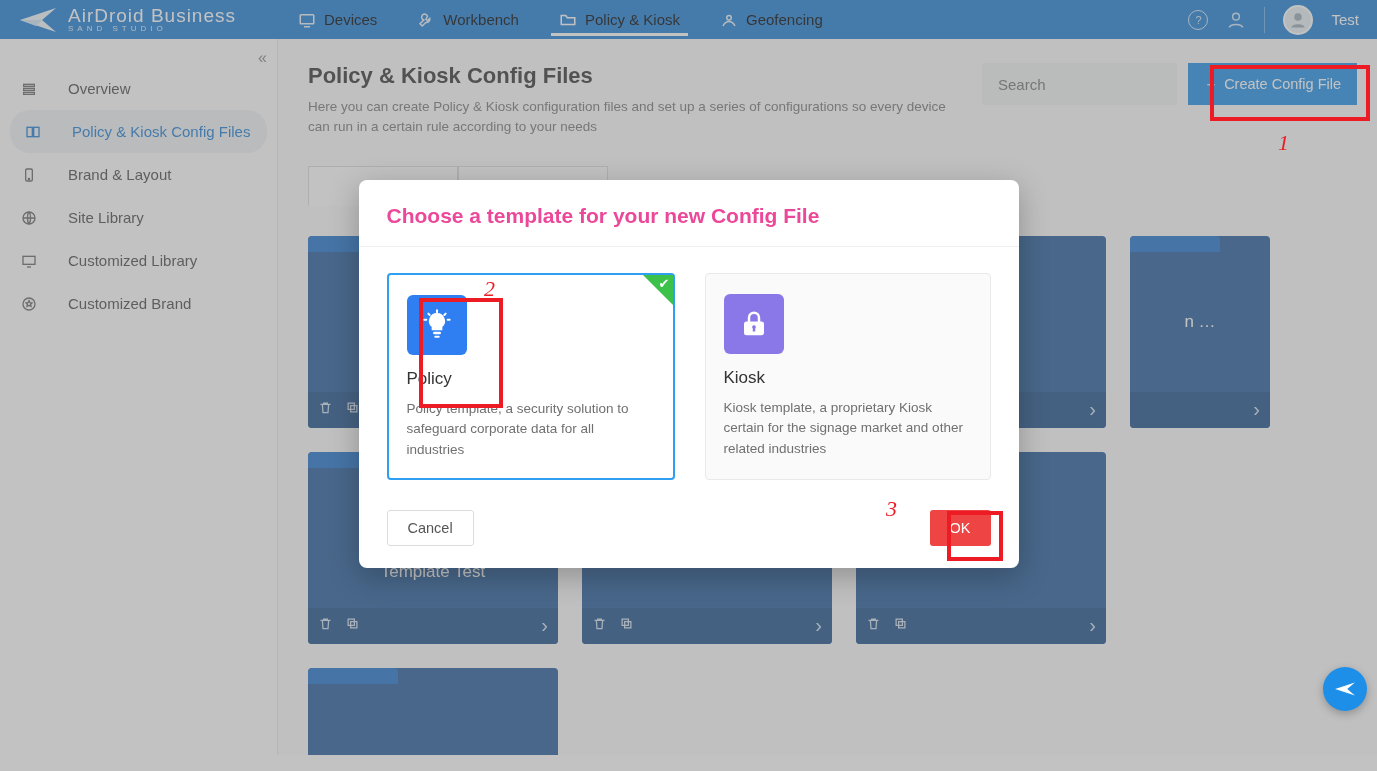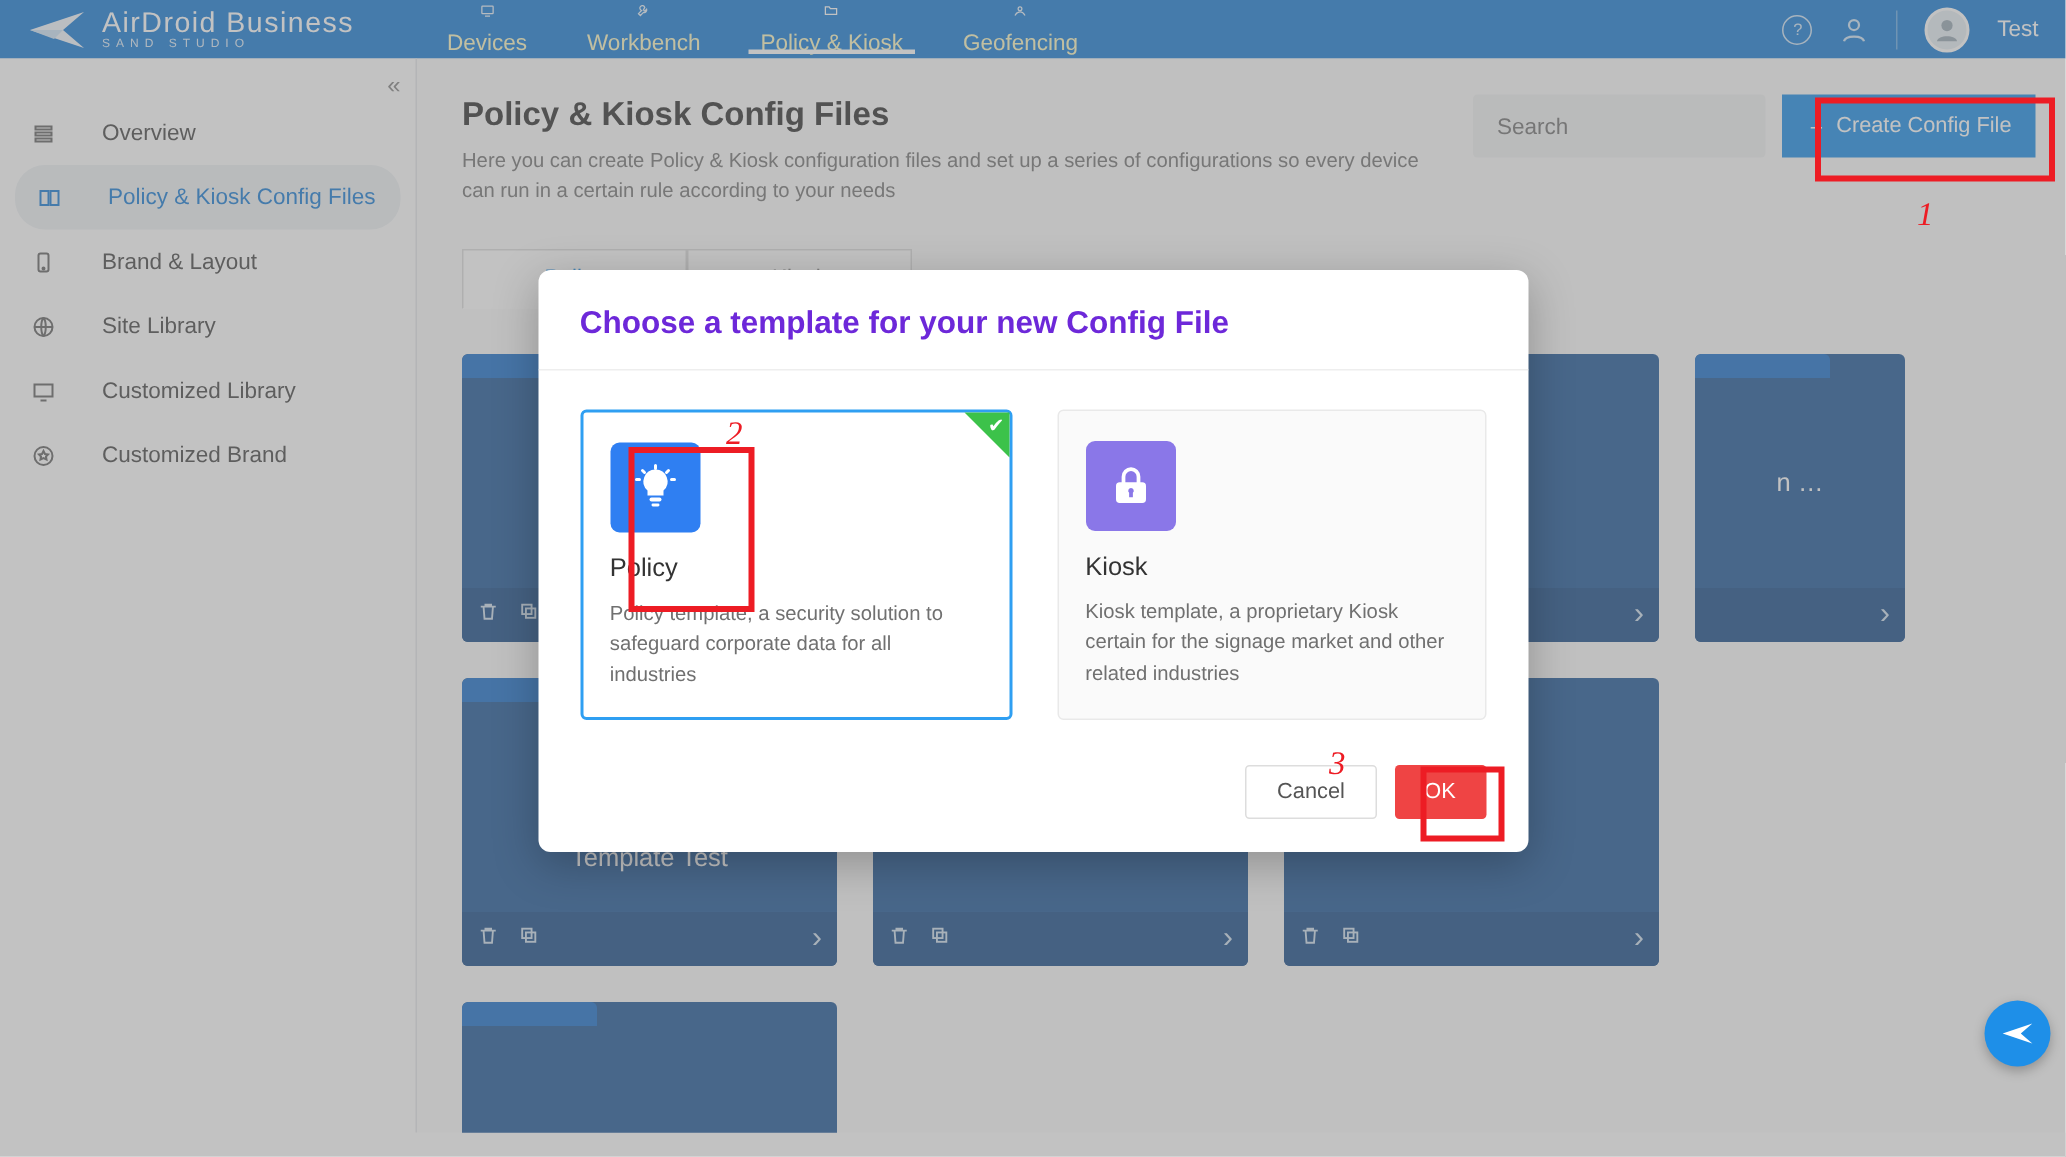--- a/index.html
+++ b/index.html
@@ -9,21 +9,21 @@
   .topnav {
     background:#1c7ed6; height:39px; display:flex; align-items:center; color:#fff; padding:2px 18px;
   }
   .logo-block { display:flex; align-items:center; gap:10px; width:260px; }
   .logo-plane { color:#fff; }
   .logo-text { line-height:1; }
   .logo-text .brand { font-size:19px; letter-spacing:1px; font-weight:300; }
   .logo-text .sub { font-size:8px; letter-spacing:4px; opacity:.85; }
 
   .nav-items { display:flex; align-items:center; height:100%; }
-  .nav-item { display:flex; align-items:center; gap:8px; padding:0 20px; height:100%; font-size:15px; color:#fef9c3; cursor:pointer; position:relative;flex-direction:column; }
+  .nav-item { display:flex; align-items:center; gap:8px; padding:0 20px; height:100%; font-size:15px; color:#000000; cursor:pointer; position:relative; }
   .nav-item.active::after { content:""; position:absolute; left:12px; right:12px; bottom:1px; height:3px; background:#fff; }
 
   .nav-right { margin-left:auto; display:flex; align-items:center; gap:18px; }
   .nav-right .circ { width:20px; height:20px; border:1.5px solid #cfe5f7; border-radius:50%; display:flex; align-items:center; justify-content:center; font-size:11px; color:#cfe5f7; }
   .vsep { width:1px; height:26px; background:rgba(255,255,255,.35); }
   .avatar { width:30px; height:30px; border-radius:50%; background:#e6eef4; display:flex; align-items:center; justify-content:center; border:2px solid #fff; }
   .user-name { font-size:15px; }
 
   
   .below { display:flex; height:calc(100% - 55px); }
@@ -52,33 +52,33 @@
   .folder-body { height:140px; background:#225a9a; display:flex; align-items:center; justify-content:center; color:#fff; font-size:17px; }
   .folder-foot { height:36px; background:#1c4f8a; display:flex; align-items:center; padding:0 10px; gap:12px; color:#cfe0ef; }
   .folder-foot .spacer { flex:1; }
   .folder-circle { width:60px; height:60px; border-radius:50%; background:#fff; display:flex; align-items:center; justify-content:center; margin-bottom:8px; }
   .folder-body.stack { flex-direction:column; }
 
   
   .overlay { position:absolute; inset:0; background:rgba(120,120,120,0.45); display:flex; align-items:flex-start; justify-content:center; padding-top:180px; }
   .modal { width:660px; background:#fff; border-radius:8px; overflow:hidden; box-shadow:0 8px 30px rgba(0,0,0,.25); position:relative; }
   .modal-head { padding:24px 28px 18px; border-bottom:1px solid #eee; }
-  .modal-head h2 { font-size:21px; font-weight:700; color:#6d28d9; }
+  .modal-head h2 { font-size:21px; font-weight:700; color:#ec4899; }
   .modal-body { padding:26px 28px 20px; display:flex; gap:30px; }
   .tpl-card { flex:1; border:1px solid #e9e9e9; border-radius:4px; padding:20px 18px 18px; background:#fafafa; position:relative; cursor:pointer; }
   .tpl-card.selected { border:2px solid #2f9ff2; background:#fff; }
   .tpl-corner { position:absolute; right:0; top:0; width:0; height:0; border-left:30px solid transparent; border-top:30px solid #3cc24a; }
   .tpl-check { position:absolute; right:3px; top:1px; color:#fff; font-size:13px; }
   .tpl-icon { width:60px; height:60px; border-radius:6px; display:flex; align-items:center; justify-content:center; margin-bottom:14px; }
   .tpl-icon.policy { background:#2f7ff2; }
   .tpl-icon.kiosk { background:#8a77e8; }
   .tpl-name { font-size:17px; color:#333; margin-bottom:10px; }
   .tpl-desc { font-size:13.5px; color:#707070; line-height:1.5; }
 
-  .modal-foot { display:flex; justify-content:flex-end; gap:12px; padding:10px 28px 22px; }
+  .modal-foot { display:flex; justify-content:space-between; gap:12px; padding:10px 28px 22px; }
   .btn { height:36px; padding:0 20px; font-size:14.5px; border-radius:3px; cursor:pointer; }
   .btn.cancel { background:#fff; border:1px solid #ddd; color:#555; }
   .btn.ok { background:#ef4444; border:none; color:#fff; }
 
   .anno { position:absolute; color:#ed1c24; font-family:"Times New Roman",serif; font-size:22px; font-style:italic; pointer-events:none; z-index:60; }
   .anno-box { position:absolute; border:4px solid #ed1c24; pointer-events:none; z-index:60; }
 
   
   .float-bubble { position:absolute; right:10px; bottom:60px; width:44px; height:44px; border-radius:50%; background:#1e8fe8; display:flex; align-items:center; justify-content:center; color:#fff; box-shadow:0 3px 8px rgba(0,0,0,.25); cursor:pointer; z-index:100; }
 

